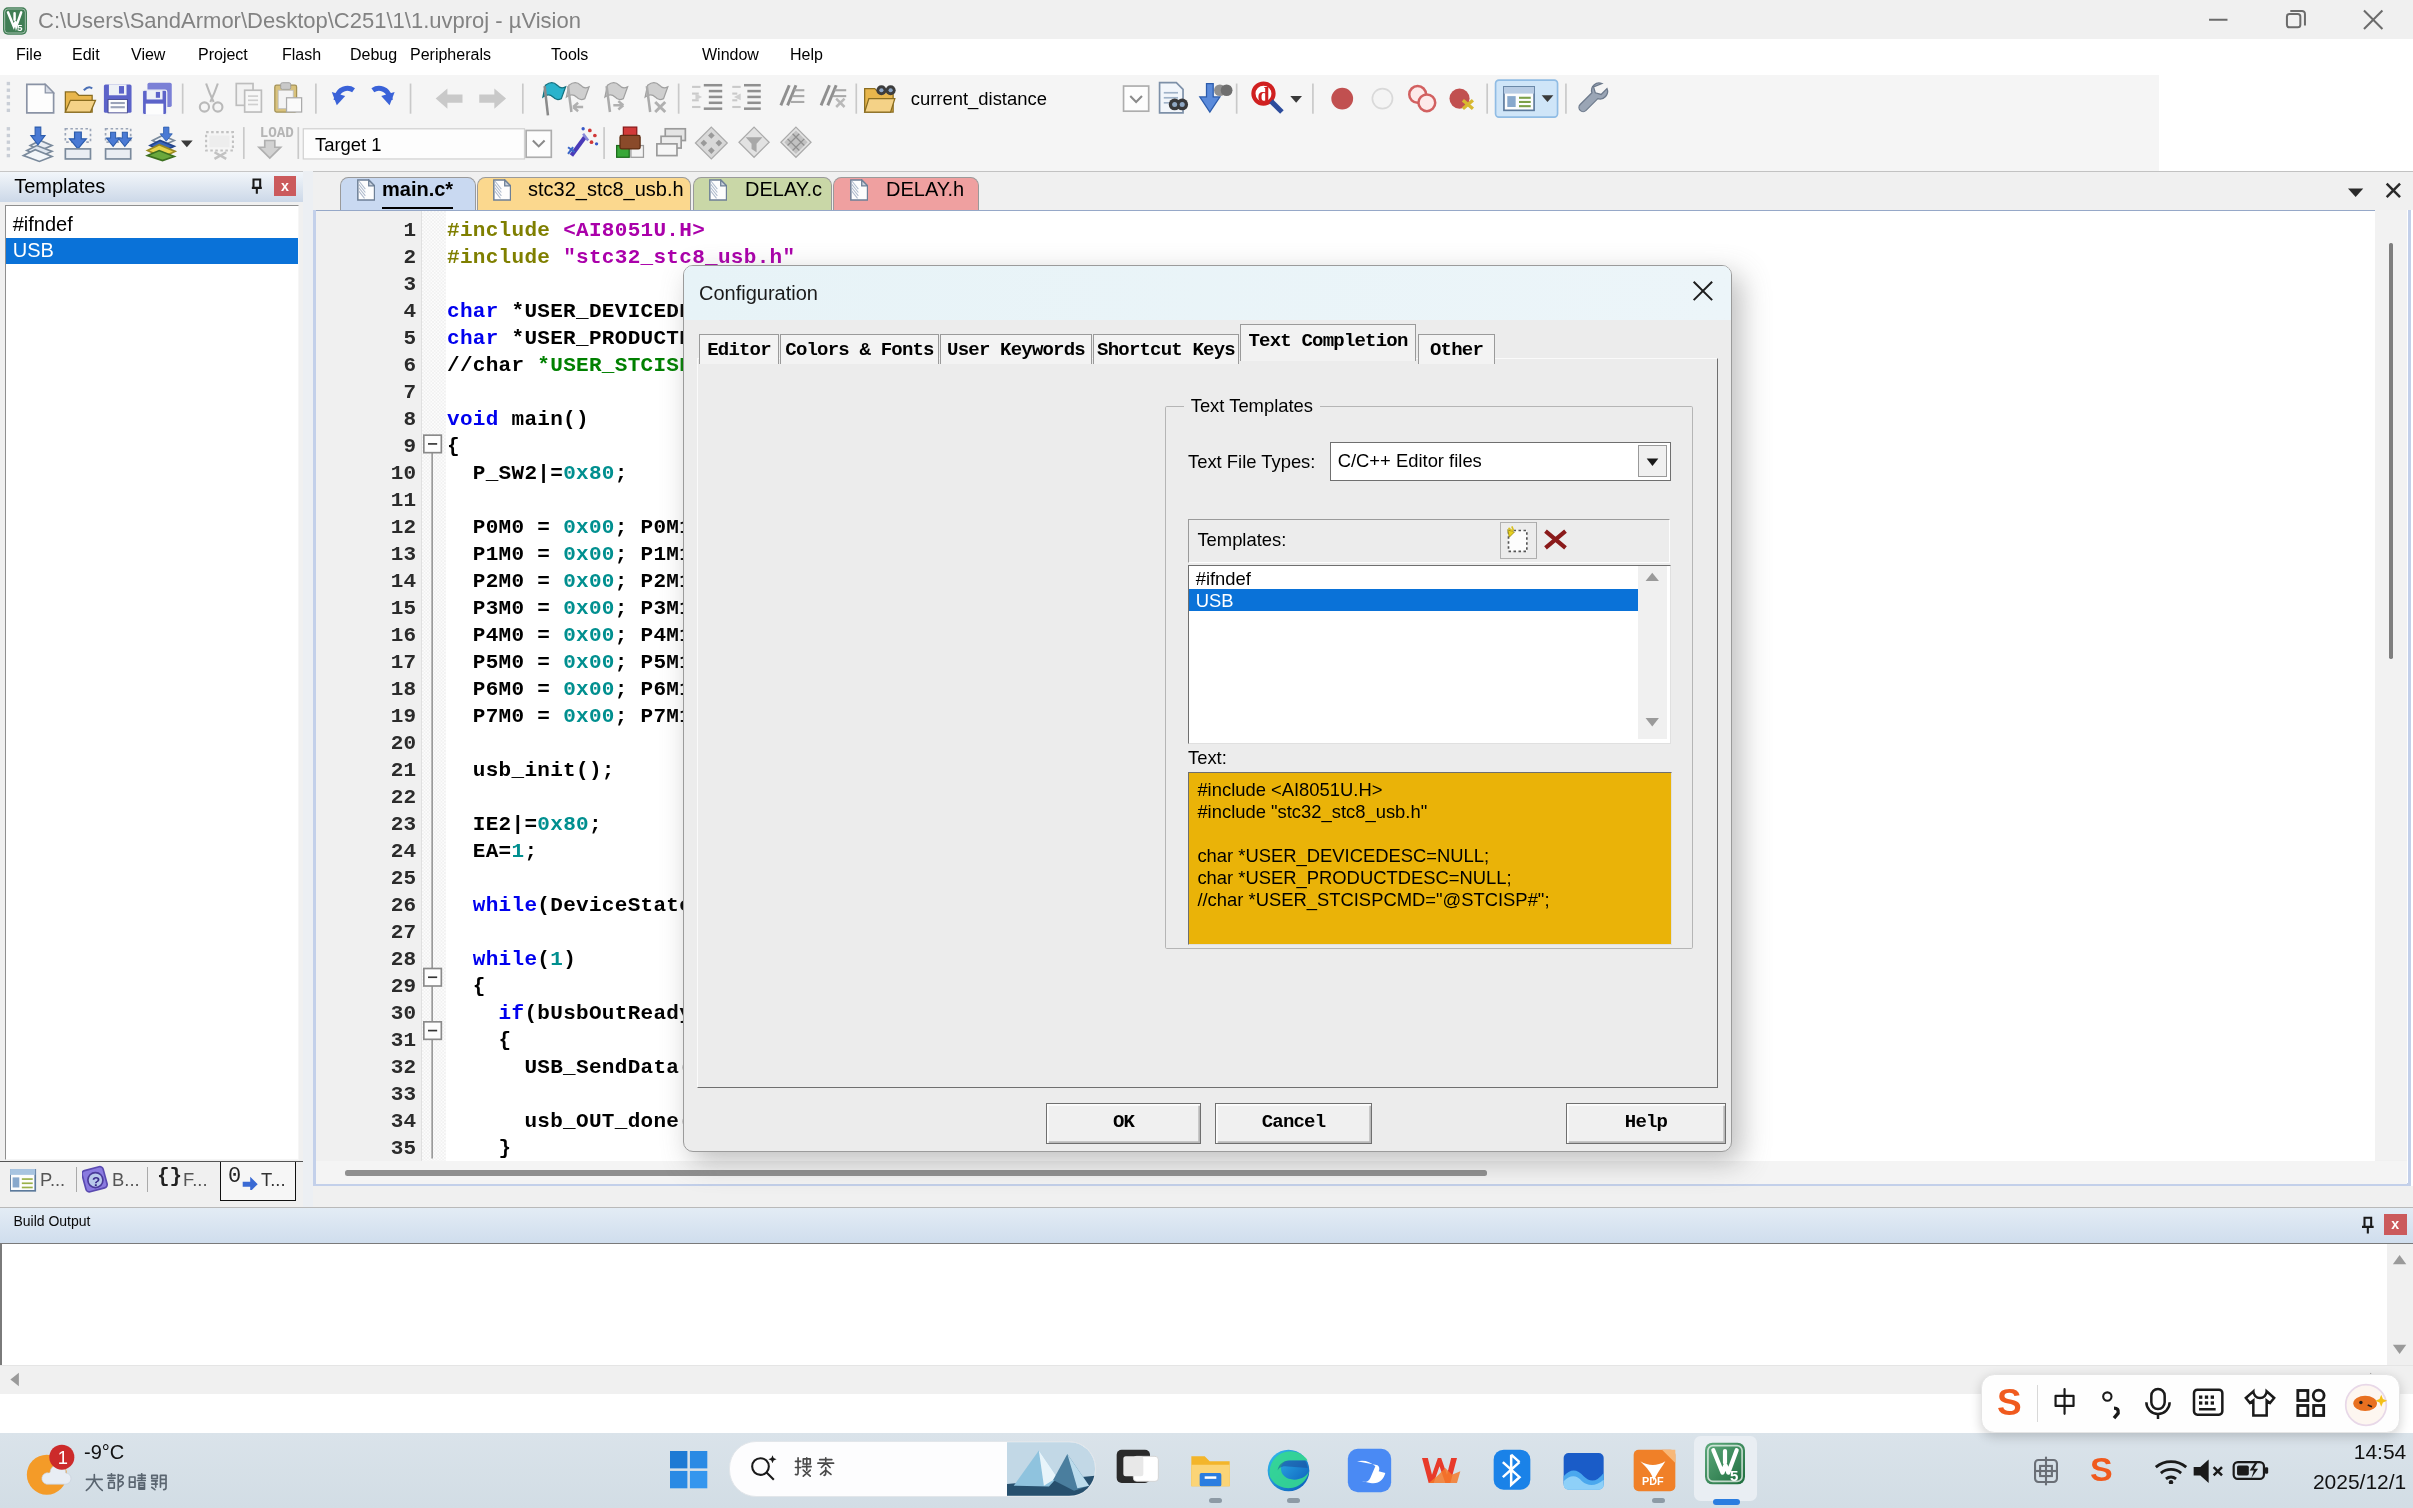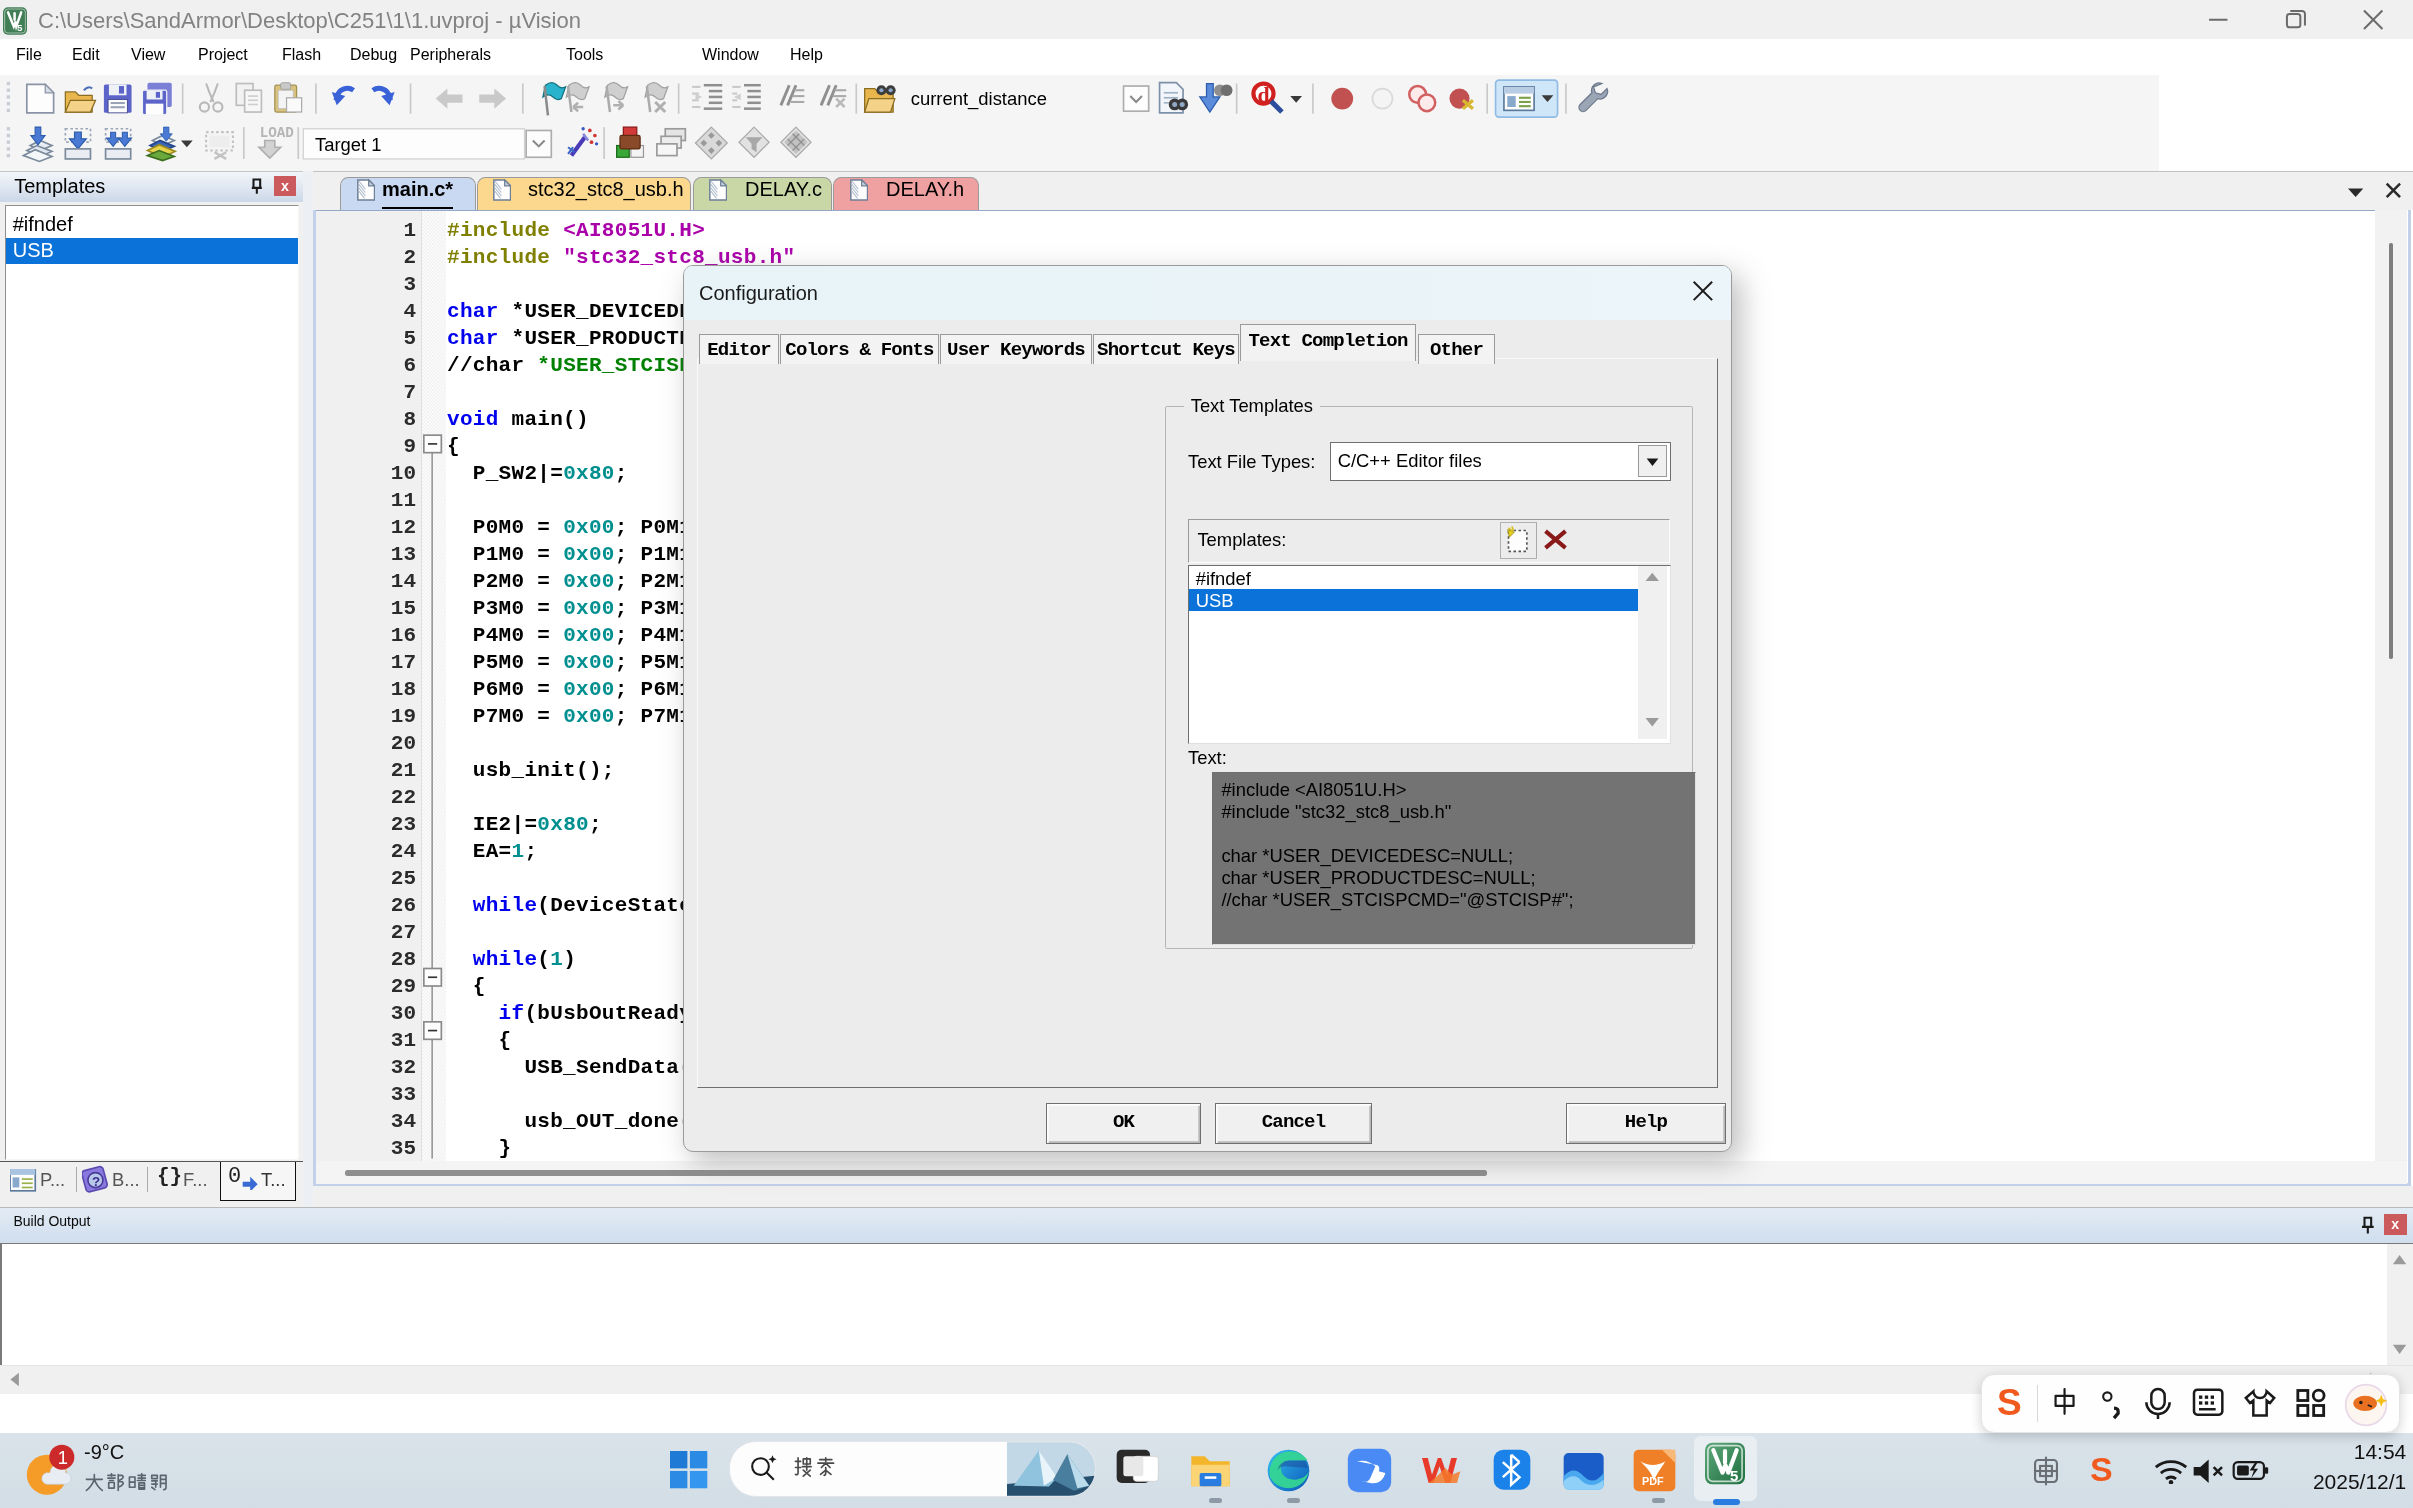--- a/index.html
+++ b/index.html
@@ -66,21 +66,21 @@
   </div>
 
   <div class="abs" id="menubar">
     <span class="mi" style="left:16px;">File</span>
     <span class="mi" style="left:72px;">Edit</span>
     <span class="mi" style="left:131px;">View</span>
     <span class="mi" style="left:198px;">Project</span>
     <span class="mi" style="left:282px;">Flash</span>
     <span class="mi" style="left:350px;">Debug</span>
     <span class="mi" style="left:410px;">Peripherals</span>
-    <span class="mi" style="left:566px;">Tools</span>
+    <span class="mi" style="left:551px;">Tools</span>
     <span class="mi" style="left:622px;margin-top:36px;">SVCS</span>
     <span class="mi" style="left:702px;">Window</span>
     <span class="mi" style="left:790px;">Help</span>
   </div>
 
   <div class="abs" id="toolbars">
     <svg class="abs" style="left:0;top:0;" width="2413" height="95" viewBox="0 0 2880 113">
 
       <g fill="#c9ced6">
         <rect x="8" y="8" width="4" height="4"></rect>
@@ -685,21 +685,21 @@
         <div style="background:#0a72d8;color:#fff;font-size:18.4px;padding:1.7px 0 0 6.7px;height:21px;width:445px;">USB</div>
         <div class="abs" style="left:449px;top:0;width:28.5px;height:173px;background:#f0f0f0;">
           <svg width="28.5" height="173" viewBox="0 0 34 207">
             <path d="M9 18 l8 -10 l8 10 z" fill="#9a9a9a"></path>
             <path d="M9 182 l8 10 l8 -10 z" fill="#9a9a9a"></path>
           </svg>
         </div>
       </div>
 
       <span class="abs" style="left:504px;top:481px;font-size:18.4px;color:#000;">Text:</span>
-      <div class="abs" style="left:528px;top:506px;width:482px;height:171px;background:#737373;border:1.7px solid;border-color:#6f6f6f #e0e0e0 #e0e0e0 #6f6f6f;">
+      <div class="abs" style="left:504px;top:506px;width:482px;height:171px;background:#eab308;border:1.7px solid;border-color:#6f6f6f #e0e0e0 #e0e0e0 #6f6f6f;">
         <div style="padding:5.9px 0 0 8.4px;font-size:18.4px;line-height:22px;color:#000;white-space:pre;">#include &lt;AI8051U.H&gt;
 #include "stc32_stc8_usb.h"
 
 char *USER_DEVICEDESC=NULL;
 char *USER_PRODUCTDESC=NULL;
 //char *USER_STCISPCMD="@STCISP#";</div>
       </div>
 
       <div class="btn3d" style="left:362px;top:837px;width:153px;height:39px;line-height:37px;">OK</div>
       <div class="btn3d" style="left:531px;top:837px;width:155px;height:39px;line-height:37px;">Cancel</div>

